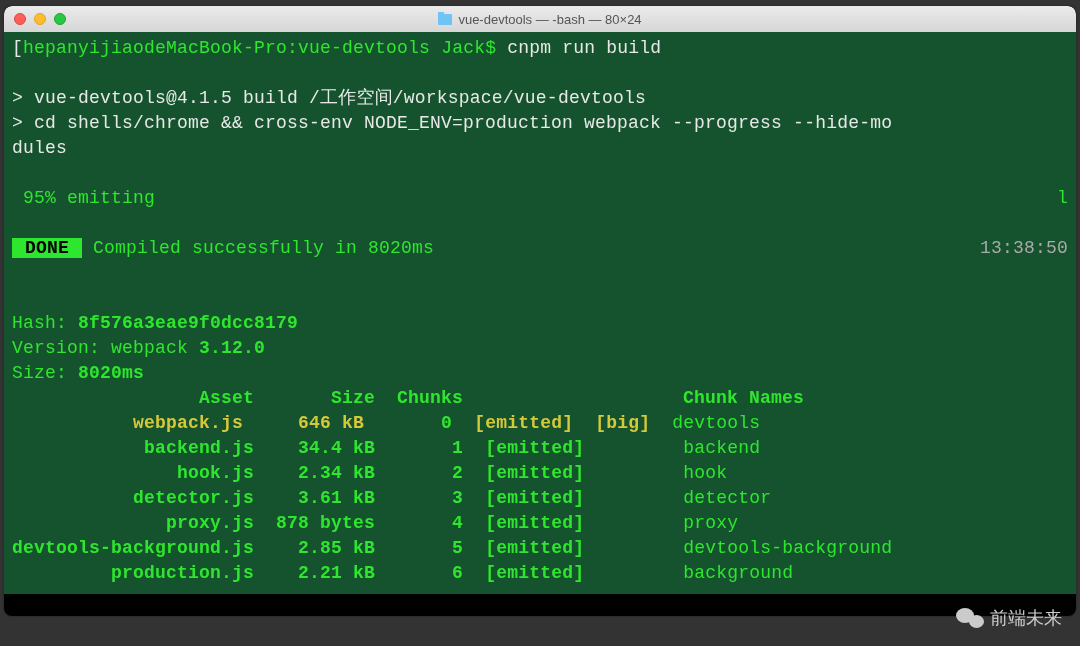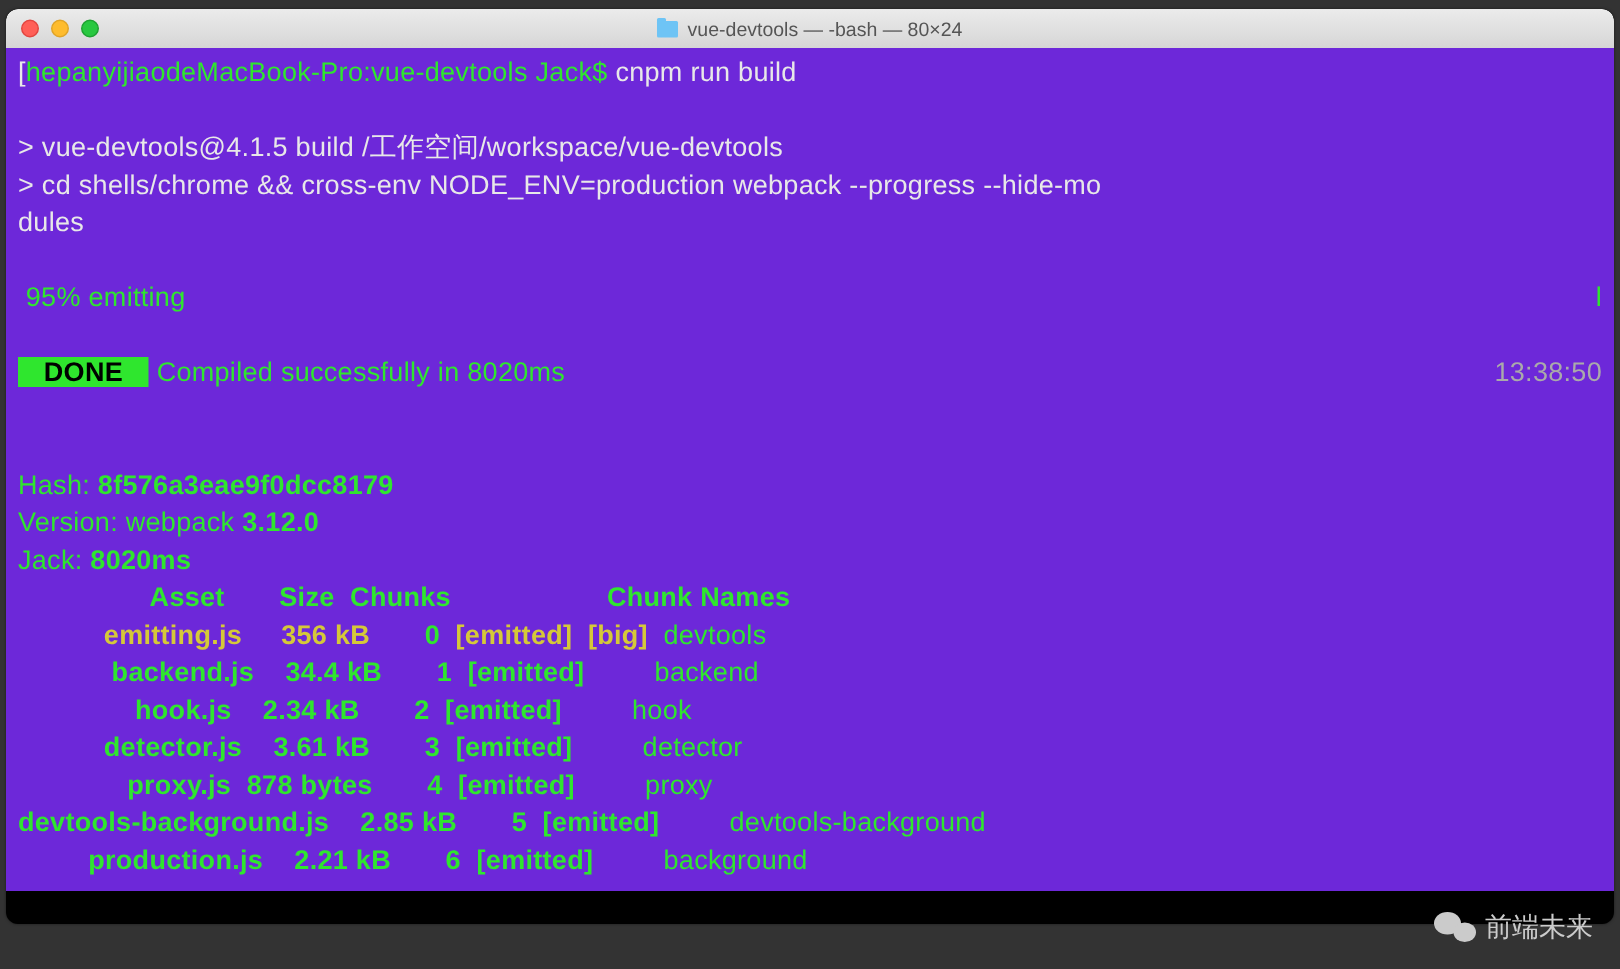--- a/index.html
+++ b/index.html
@@ -57,38 +57,38 @@
   }
   .folder-icon::before {
     content: "";
     position: absolute;
     top: -2px; left: 0;
     width: 6px; height: 3px;
     background: #6ec4f5;
     border-radius: 1px 1px 0 0;
   }
   .term {
-    background: #6d28d9;
+    background: #14532d;
     color: #2fe62e;
     padding: 4px 8px 8px 8px;
-    font-family: Liberation Sans, sans-serif;
+    font-family: Liberation Mono, monospace;
     font-size: 18px;
     line-height: 25px;
     white-space: pre;
     letter-spacing: 0.2px;
   }
   .bold { font-weight: bold; }
   .white { color: #e8e8e8; }
   .dim { color: #aaa; }
   .yellowtxt { color: #d5c839; font-weight: bold; }
   .donebox {
     background: #2fe62e;
     color: #000;
     font-weight: bold;
-    padding: 0 12px;
+    padding: 0 2px;
   }
   .row { display: flex; }
   .row .left { flex: 1; }
   .row .right { text-align: right; }
   .cursor {
     display: inline-block;
     width: 10px; height: 19px;
     border: 1px solid #2fe62e;
     vertical-align: text-bottom;
   }
@@ -134,23 +134,23 @@
 
 <span class="white">&gt; vue-devtools@4.1.5 build /工作空间/workspace/vue-devtools</span>
 <span class="white">&gt; cd shells/chrome &amp;&amp; cross-env NODE_ENV=production webpack --progress --hide-mo</span>
 <span class="white">dules</span>
 
 <div class="row"><span class="left"> 95% emitting</span><span class="right">l</span></div>
 <div class="row"><span class="left"><span class="donebox"> DONE </span><span> Compiled successfully in 8020ms</span></span><span class="right dim">13:38:50</span></div>
 
 <span><span>Hash: </span><span class="bold">8f576a3eae9f0dcc8179</span></span>
 <span><span>Version: webpack </span><span class="bold">3.12.0</span></span>
-<span><span>Jack: </span><span class="bold">8020ms</span></span>
+<span><span>Size: </span><span class="bold">8020ms</span></span>
 <div id="table-area"><span class="bold">                 Asset       Size  Chunks                    Chunk Names</span>
-<span><span class="yellowtxt">           emitting.js</span>  <span class="yellowtxt">   356 kB</span>  <span class="bold">     0</span>  <span class="yellowtxt">[emitted]</span>  <span class="yellowtxt">[big]</span>  devtools</span>
+<span><span class="yellowtxt">           webpack.js</span>  <span class="yellowtxt">   646 kB</span>  <span class="bold">     0</span>  <span class="yellowtxt">[emitted]</span>  <span class="yellowtxt">[big]</span>  devtools</span>
 <span><span class="bold">            backend.js</span>  <span class="bold">  34.4 kB</span>  <span class="bold">     1</span>  <span class="bold">[emitted]</span>  <span class="">     </span>  backend</span>
 <span><span class="bold">               hook.js</span>  <span class="bold">  2.34 kB</span>  <span class="bold">     2</span>  <span class="bold">[emitted]</span>  <span class="">     </span>  hook</span>
 <span><span class="bold">           detector.js</span>  <span class="bold">  3.61 kB</span>  <span class="bold">     3</span>  <span class="bold">[emitted]</span>  <span class="">     </span>  detector</span>
 <span><span class="bold">              proxy.js</span>  <span class="bold">878 bytes</span>  <span class="bold">     4</span>  <span class="bold">[emitted]</span>  <span class="">     </span>  proxy</span>
 <span><span class="bold">devtools-background.js</span>  <span class="bold">  2.85 kB</span>  <span class="bold">     5</span>  <span class="bold">[emitted]</span>  <span class="">     </span>  devtools-background</span>
 <span><span class="bold">         production.js</span>  <span class="bold">  2.21 kB</span>  <span class="bold">     6</span>  <span class="bold">[emitted]</span>  <span class="">     </span>  background</span></div></div>
 </div>
 
 <div class="footer">
   <span class="wechat-icon">

